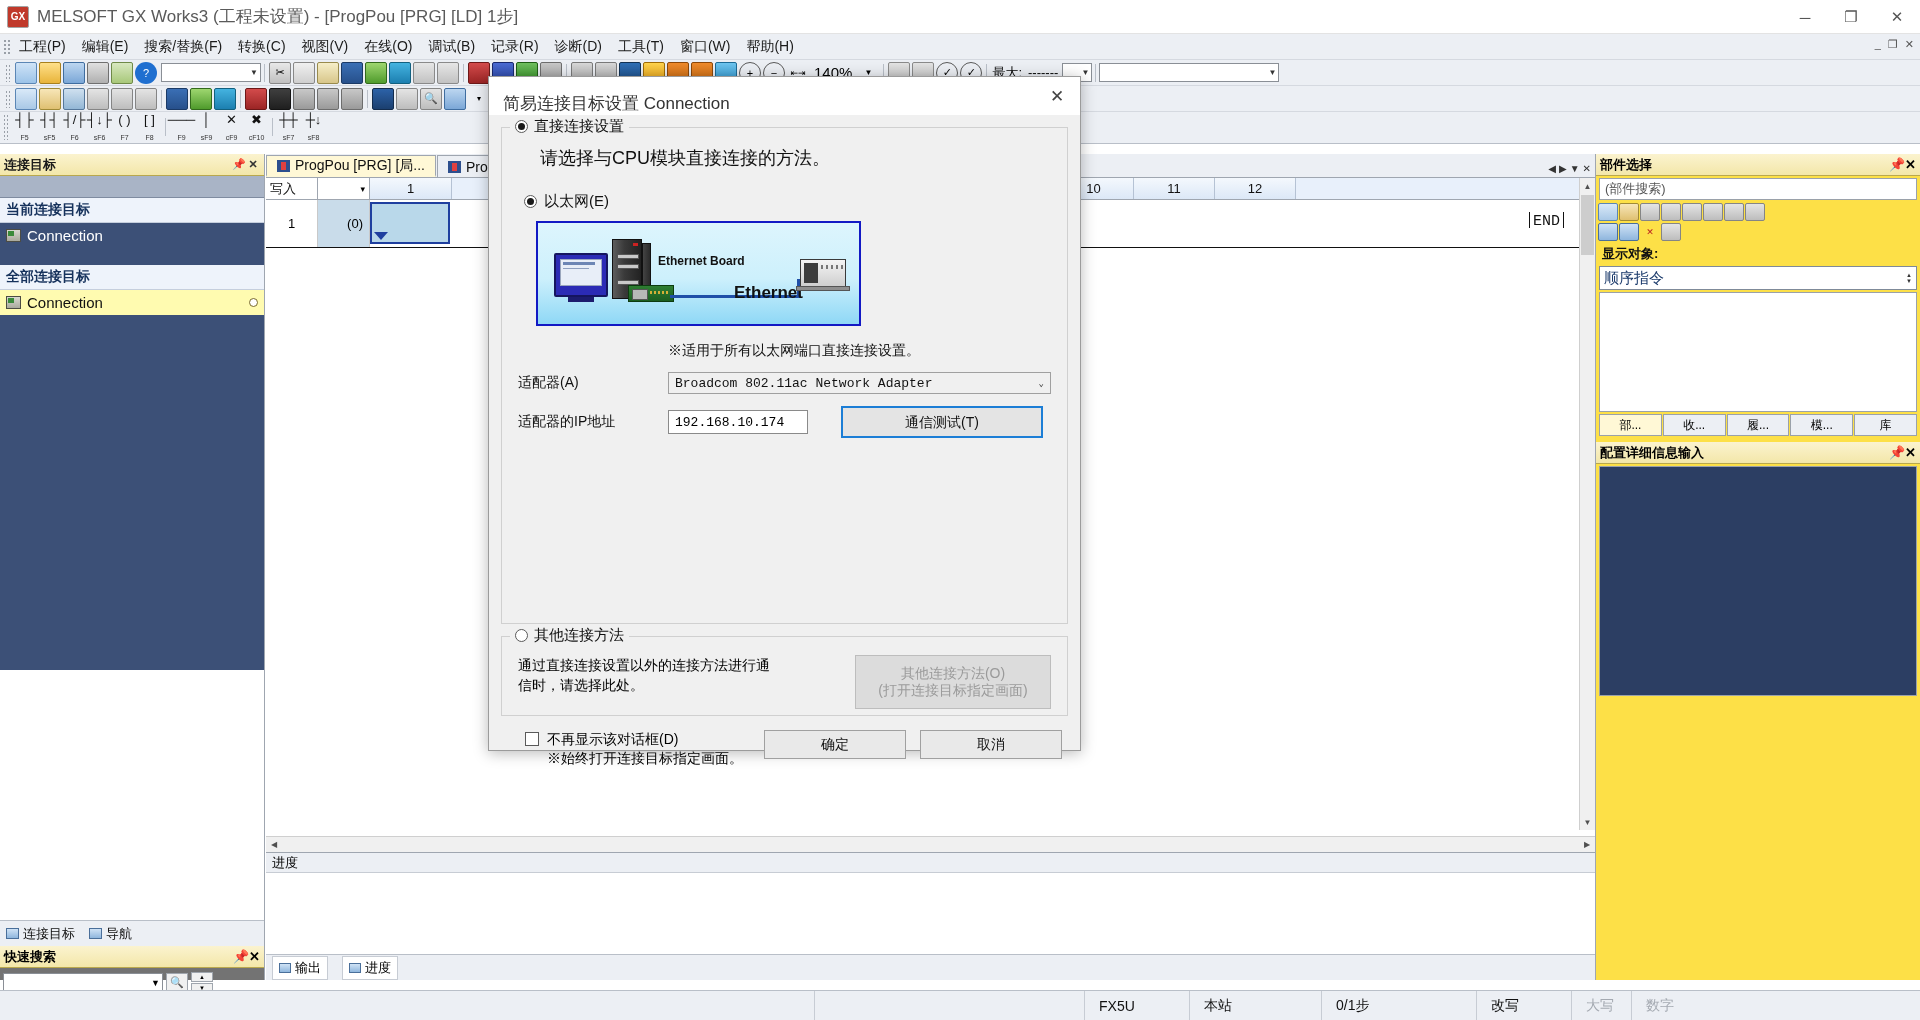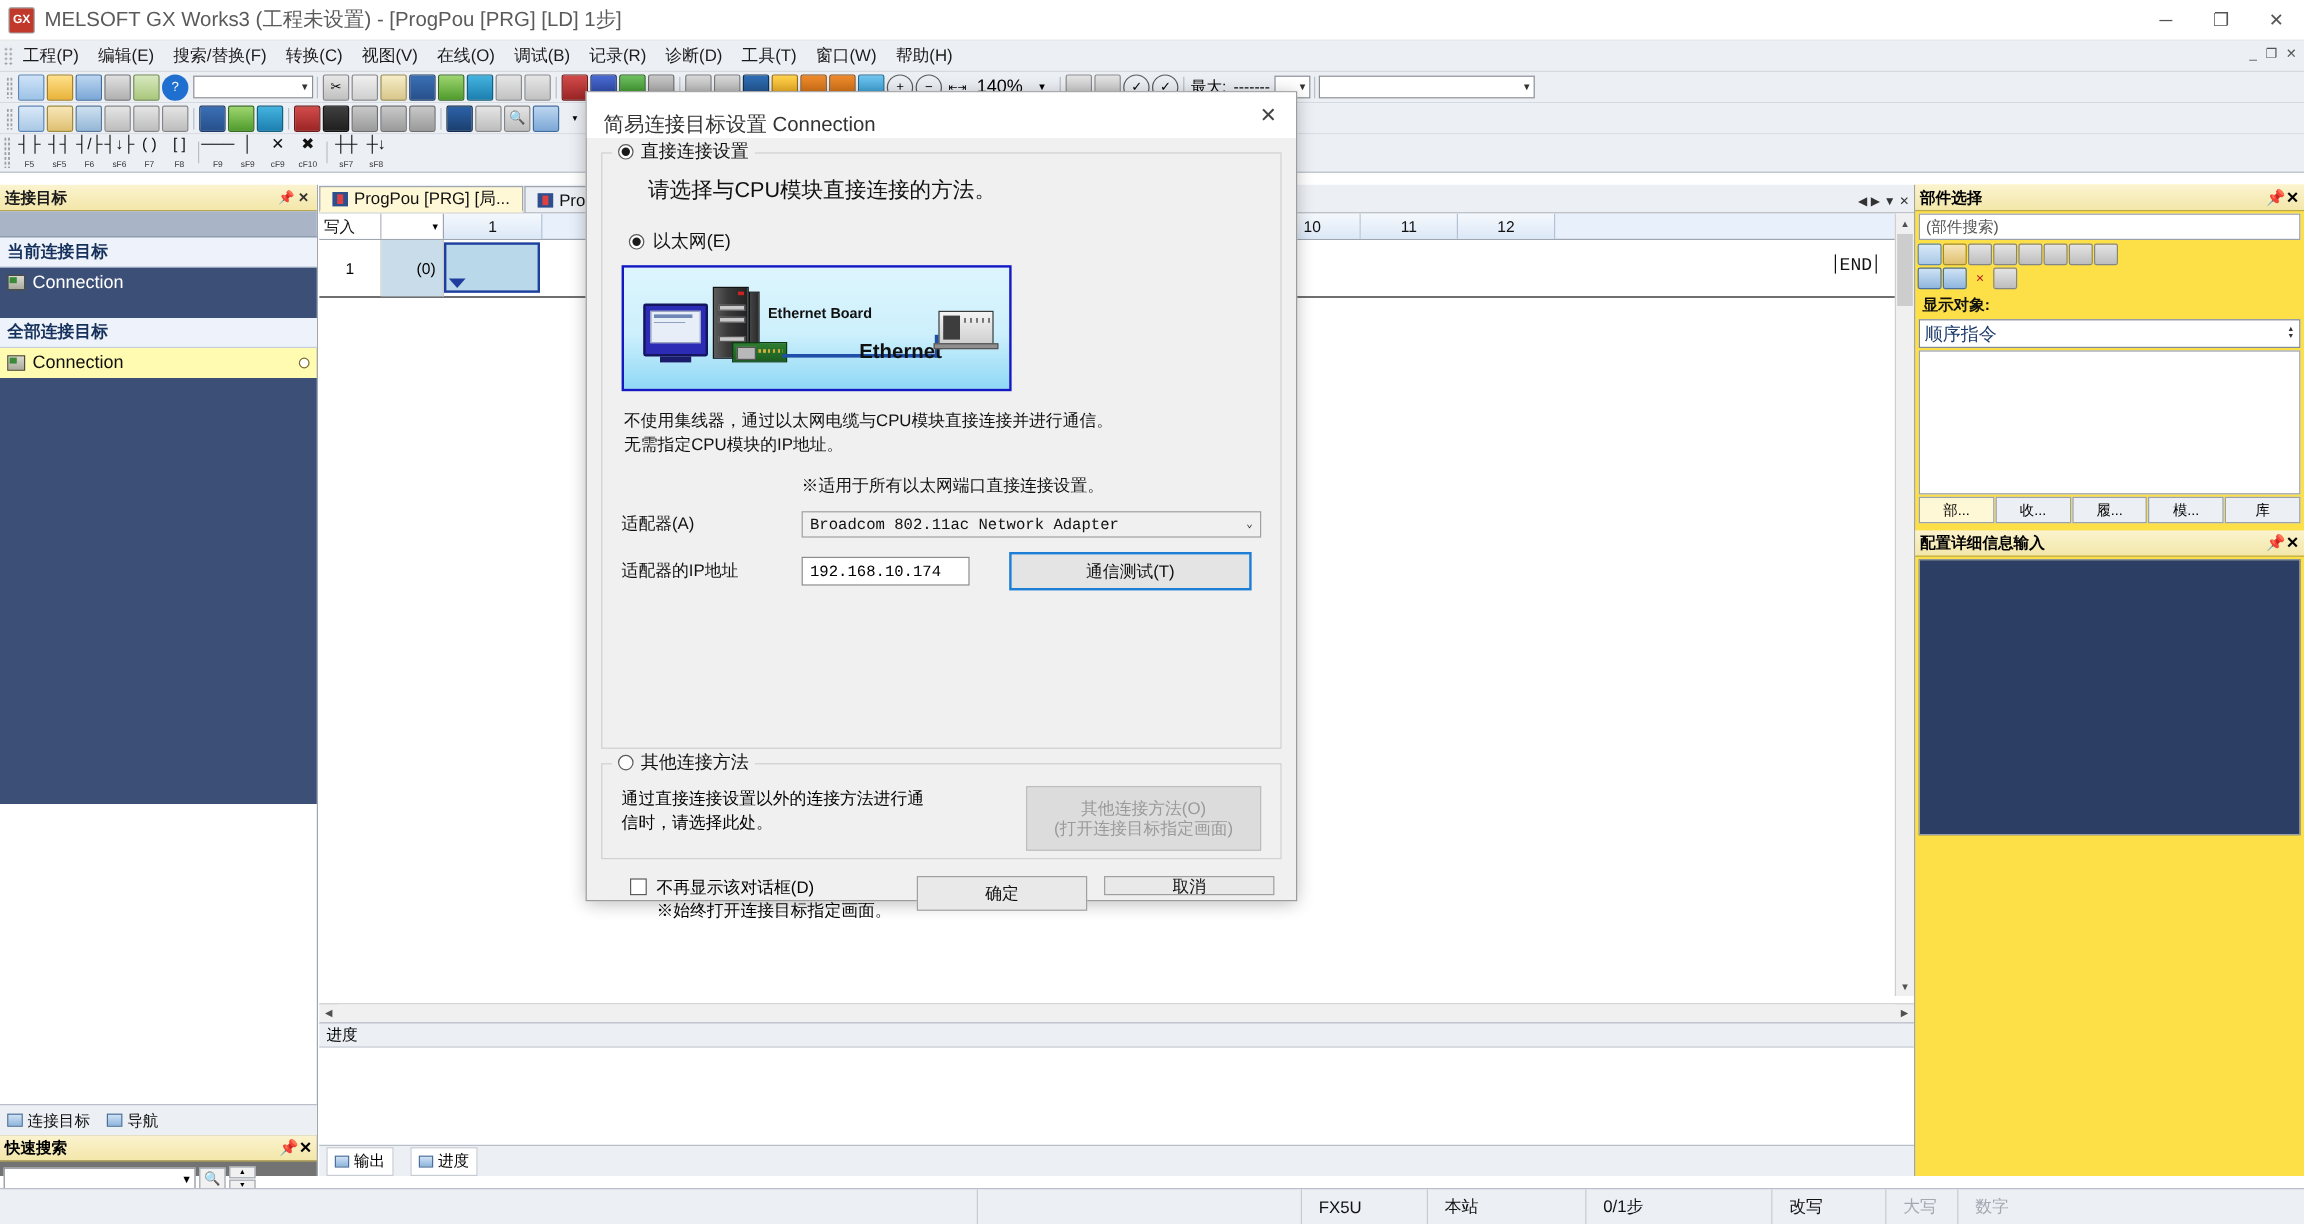--- a/index.html
+++ b/index.html
@@ -171,21 +171,21 @@
   #dlg-body { position:absolute;left:0;right:0;top:38px;bottom:0;padding:0 12px; }
   .group { position:relative;border:1px solid #d0d0d0;margin-top:12px;padding:12px 16px 14px 16px; }
   .group-legend { position:absolute;left:8px;top:-11px;background:#f0f0f0;padding:0 5px;
                   display:flex;align-items:center;gap:6px;font-size:15px;color:#111; }
   .radio { width:13px;height:13px;border-radius:50%;border:1px solid #5a5a5a;background:#fff;
            display:flex;align-items:center;justify-content:center;flex:none; }
   .radio.on:after { content:"";width:7px;height:7px;border-radius:50%;background:#1a1a1a; }
   .hint { font-size:18px;color:#111;margin:6px 0 0 22px; }
   .sub-radio { display:flex;align-items:center;gap:7px;margin:22px 0 0 6px;font-size:15px;color:#111; }
   
-  #eth-pic { margin:10px 0 0 0;width:325px;height:105px;border:2px solid #1219c4;
+  #eth-pic { margin:10px 0 0 18px;width:325px;height:105px;border:2px solid #1219c4;
              background:linear-gradient(180deg,#ddf5fd 0%,#cdf0fc 55%,#8fd8f6 100%);position:relative;overflow:hidden; }
   .pc-monitor { position:absolute;left:16px;top:30px;width:54px;height:44px;background:#2b2bb5;
                 border:2px solid #15155f;border-radius:2px; }
   .pc-monitor .scr { position:absolute;left:4px;top:4px;right:4px;bottom:9px;background:#e8eef8;
                      border:1px solid #9aa6bd; }
   .pc-monitor .scr:before{content:"";position:absolute;left:2px;top:2px;right:6px;height:3px;background:#6d86b5;}
   .pc-monitor .scr:after{content:"";position:absolute;left:2px;top:8px;right:12px;height:2px;
                           background:repeating-linear-gradient(#8fa0c0 0 1px,transparent 1px 4px);}
   .pc-stand { position:absolute;left:30px;top:74px;width:26px;height:5px;background:#1c1c6e; }
   .pc-tower { position:absolute;left:74px;top:16px;width:30px;height:60px;
@@ -623,24 +623,20 @@
           <div class="pc-tower-side"></div>
           <div class="eth-board"></div>
           <div class="eth-label">Ethernet Board</div>
           <div class="eth-cable"></div>
           <div class="eth-cable2"></div>
           <div class="eth-big">Ethernet</div>
           <div class="plc"></div>
           <div class="plc-base"></div>
         </div>
 
-        <div class="desc">
-          <div>不使用集线器，通过以太网电缆与CPU模块直接连接并进行通信。</div>
-          <div>无需指定CPU模块的IP地址。</div>
-        </div>
 
         <div class="note">※适用于所有以太网端口直接连接设置。</div>
 
         <div class="field-row">
           <div class="field-label">适配器(A)</div>
           <div class="select">
             <span>Broadcom 802.11ac Network Adapter</span>
             <span class="car">⌄</span>
           </div>
         </div>
@@ -671,18 +667,18 @@
 
       <div id="dlg-footer">
         <div style="display:flex;gap:8px;flex:1;align-items:flex-start;padding-left:22px;">
           <span class="chk"></span>
           <span style="font-size:14px;line-height:19px;">
             <span>不再显示该对话框(D)</span><br>
             <span>※始终打开连接目标指定画面。</span>
           </span>
         </div>
         <div class="btn" style="width:142px;height:29px;">确定</div>
-        <div class="btn" style="width:142px;height:16px;margin-right:4px;">取消</div>
+        <div class="btn" style="width:142px;height:29px;margin-right:4px;">取消</div>
       </div>
 
     </div>
   </div>
 </div>
 
 </body></html>

